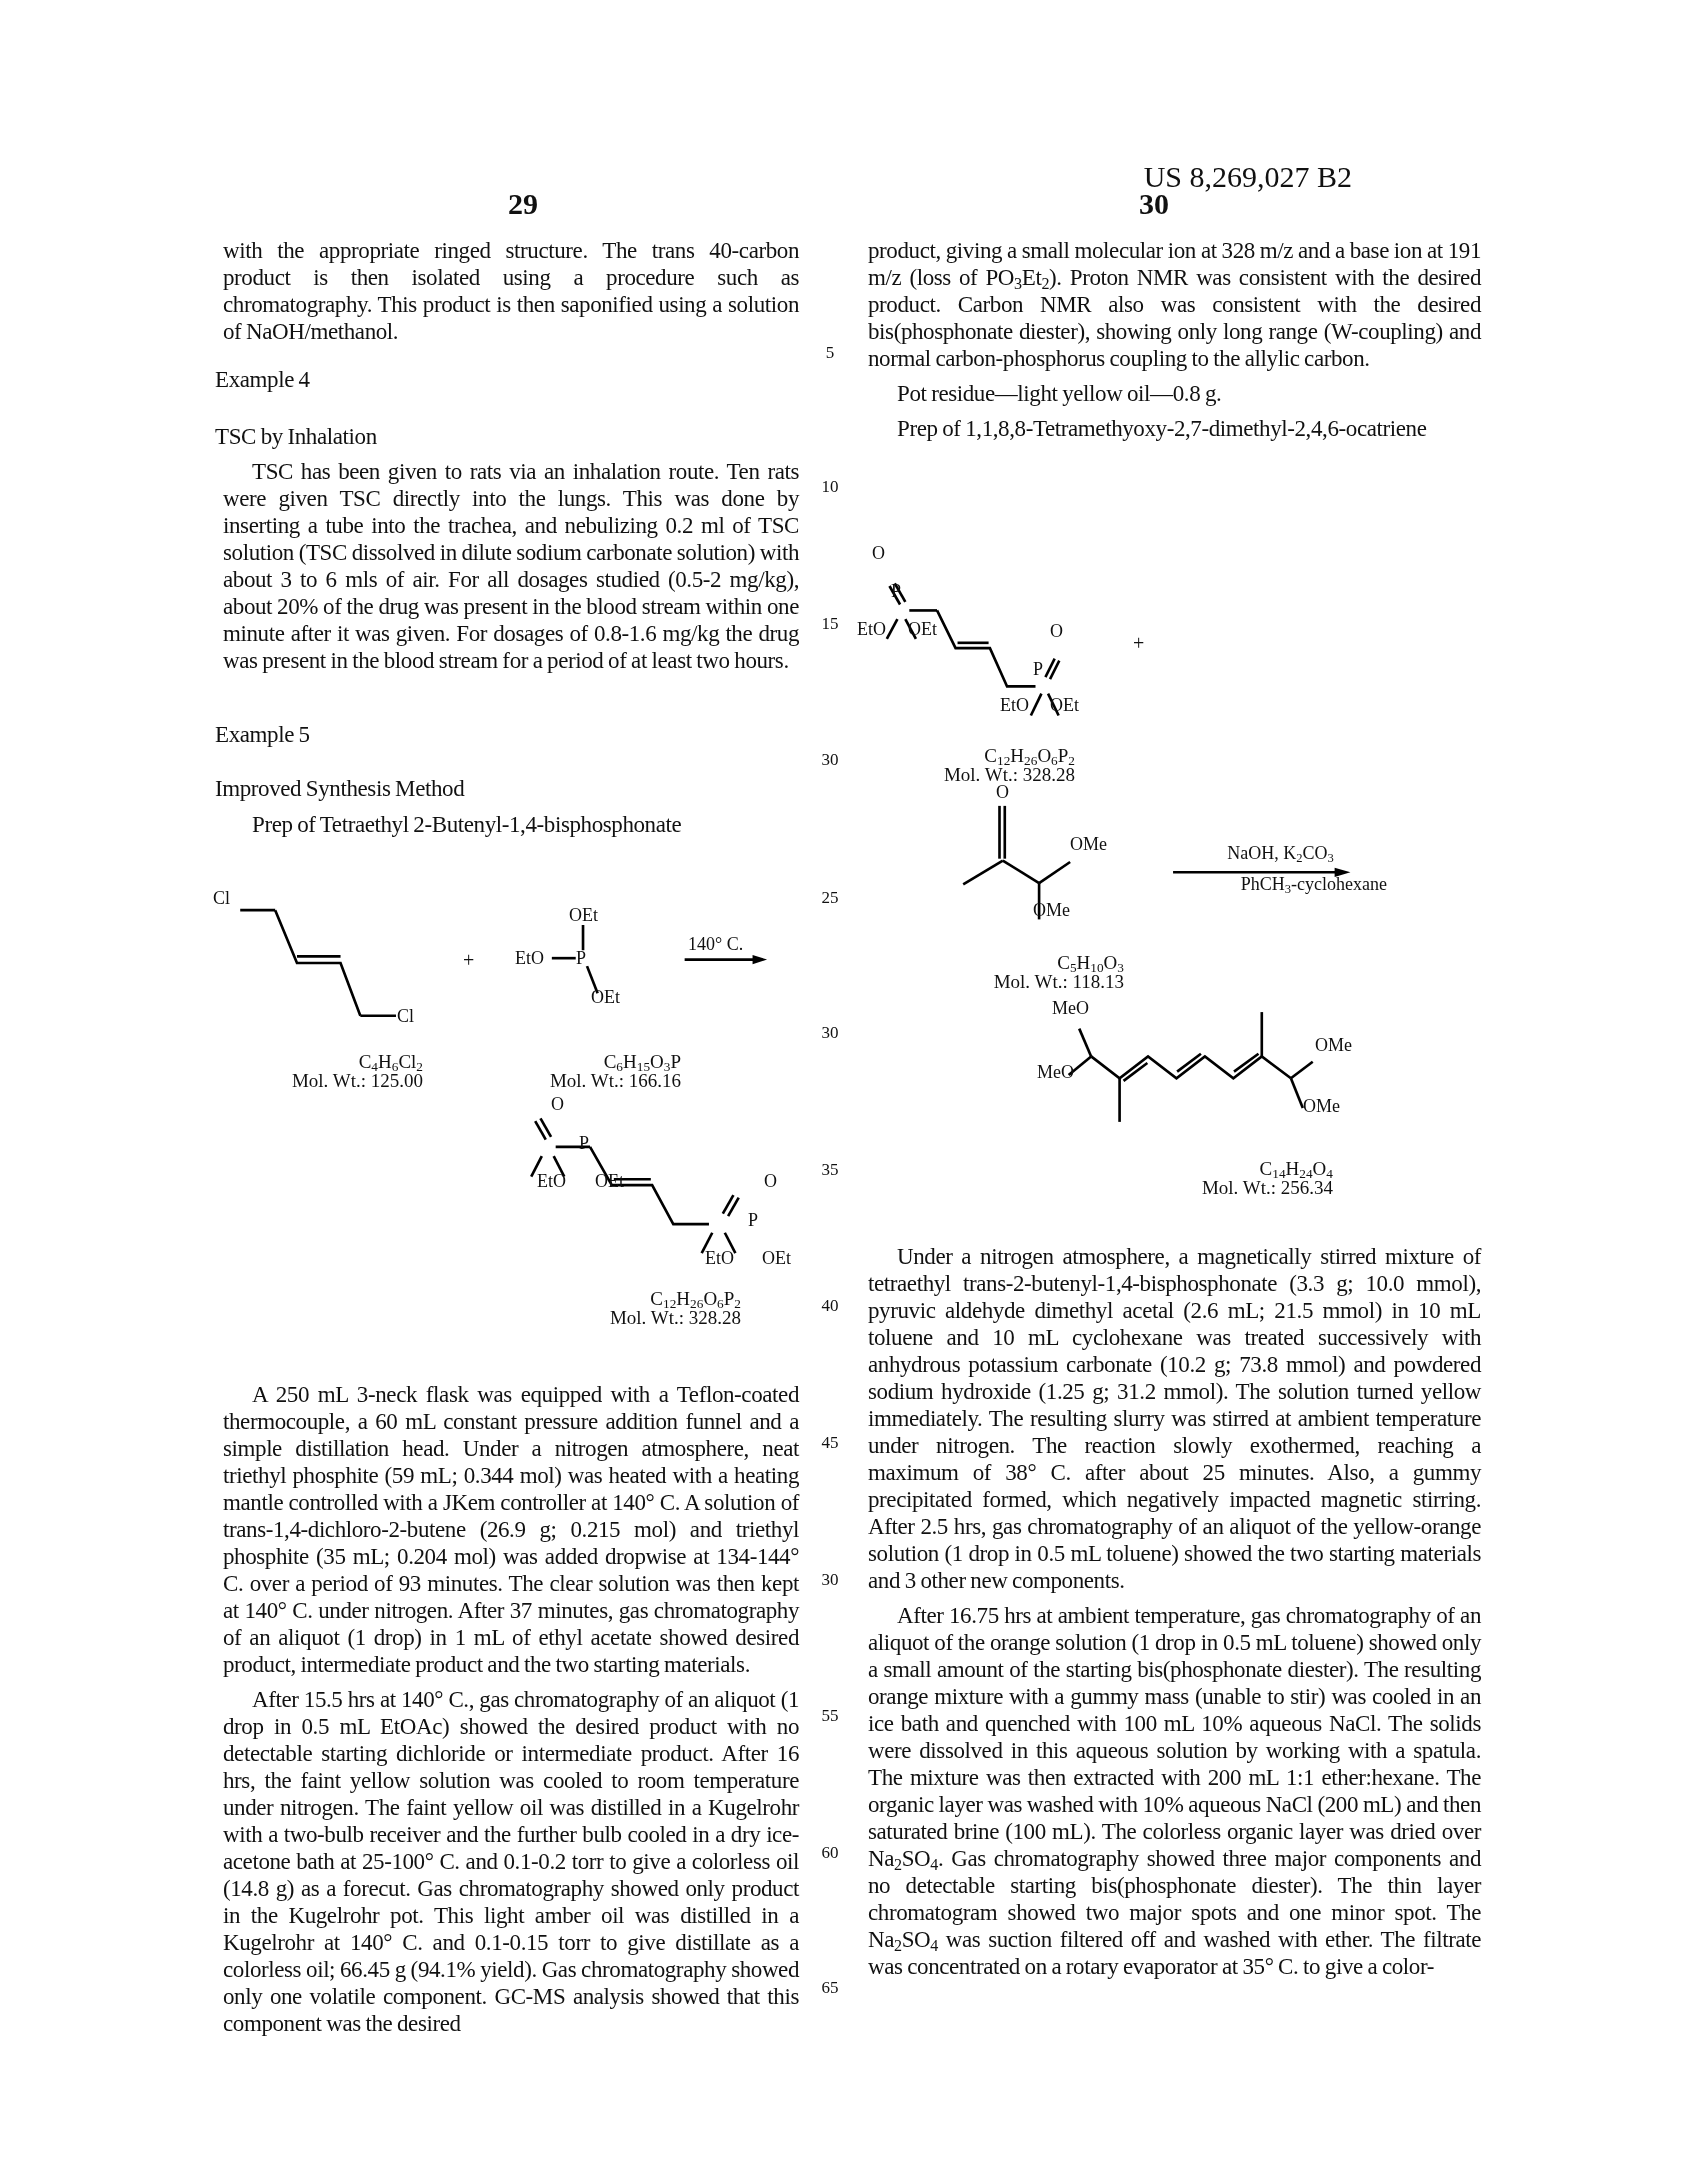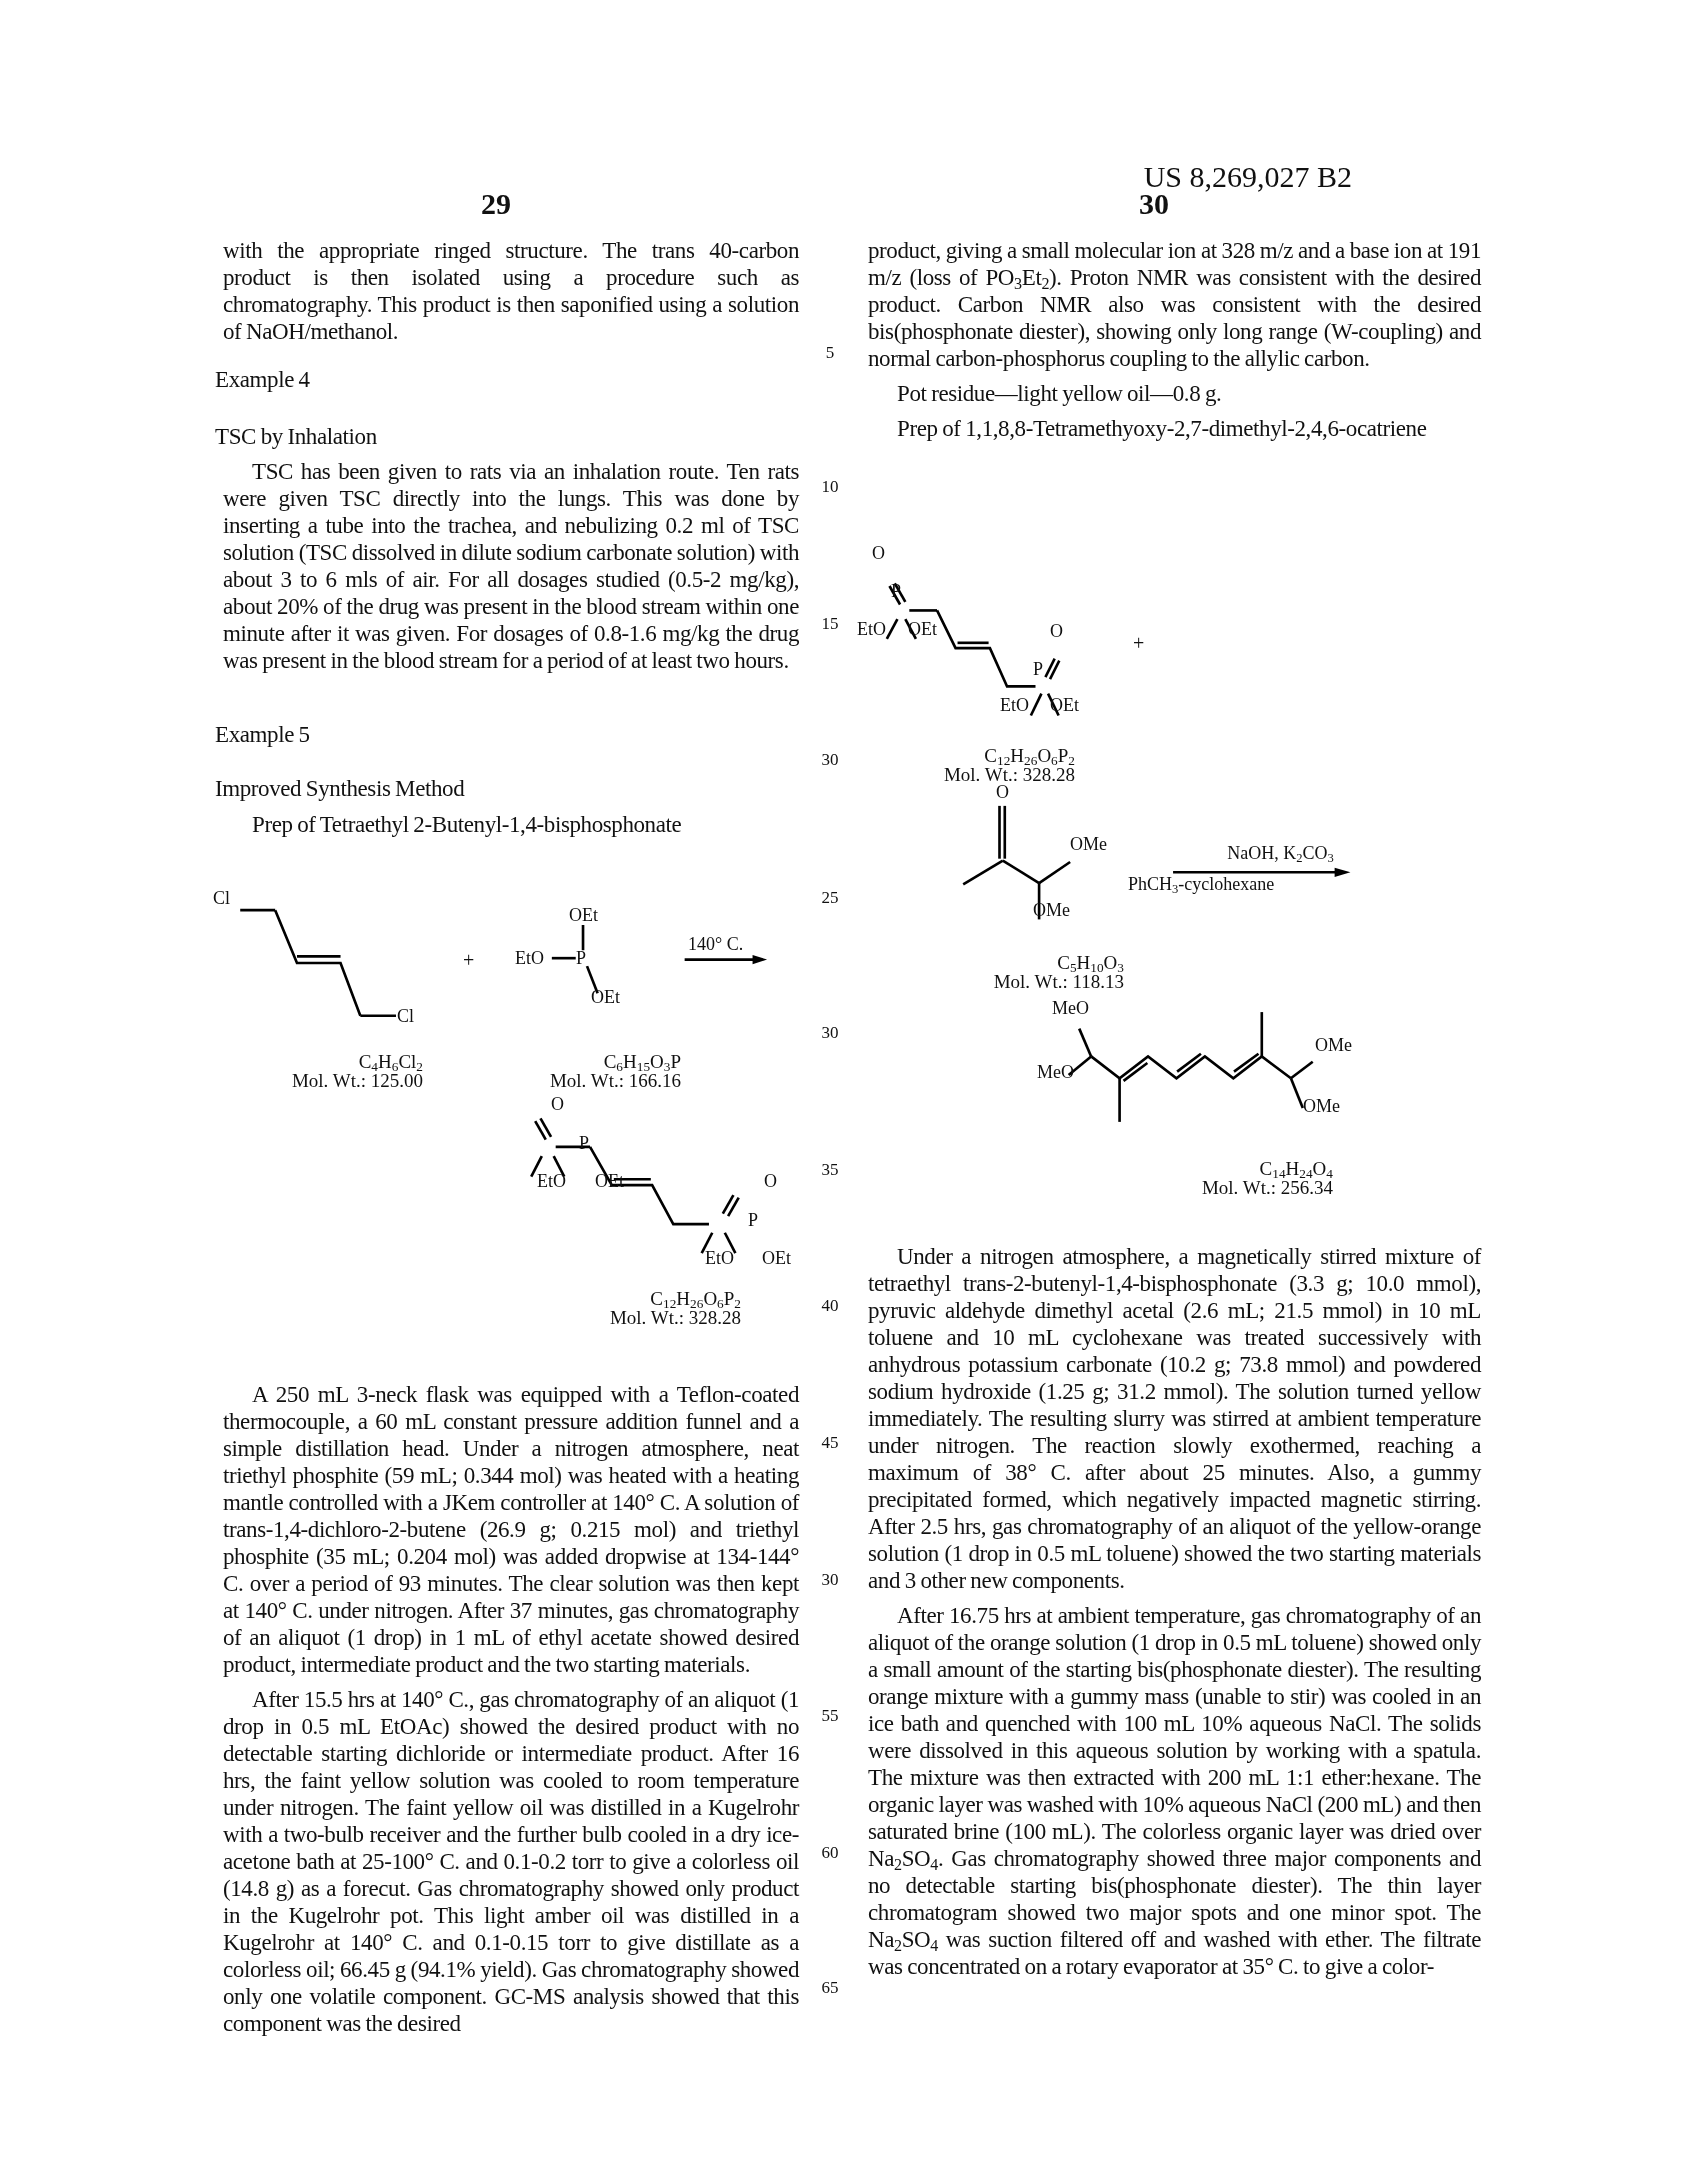--- a/index.html
+++ b/index.html
@@ -18,21 +18,21 @@
   .chem{position:absolute;font-size:18px;line-height:19px;}
   .chemlbl{position:absolute;font-size:19px;line-height:19px;text-align:right;}
   svg{position:absolute;overflow:visible;}
   svg line,svg polyline{stroke:#000;stroke-width:4;fill:none;}
   sub{font-size:70%;vertical-align:-0.25em;line-height:0;}
 </style>
 </head>
 <body>
 
 <div class="abs hdr">US 8,269,027 B2</div>
-<div class="abs pgno" style="left:430px;">29</div>
+<div class="abs pgno" style="left:457px;">29</div>
 <div class="abs pgno" style="left:1088px;">30</div>
 
 <div>
   <div class="lineno" style="top:343px">5</div>
   <div class="lineno" style="top:477px">10</div>
   <div class="lineno" style="top:614px">15</div>
   <div class="lineno" style="top:750px">30</div>
   <div class="lineno" style="top:888px">25</div>
   <div class="lineno" style="top:1023px">30</div>
   <div class="lineno" style="top:1160px">35</div>
@@ -176,21 +176,21 @@
     <span>Mol. Wt.: 118.13</span>
   </div>
 
   <div class="chem" style="left:1201px;top:844px;width:159px;text-align:center;">
     <span>NaOH, K</span><sub>2</sub><span>CO</span><sub>3</sub>
   </div>
   <svg style="left:1171px;top:867px;" width="198" height="13.2" viewBox="0 0 300 20">
     <line x1="3" y1="8" x2="258" y2="8"></line>
     <polygon points="248,1 272,8 248,15" fill="#000"></polygon>
   </svg>
-  <div class="chem" style="left:1128px;top:875px;width:179px;text-align:left;">
+  <div class="chem" style="left:1208px;top:875px;width:179px;text-align:right;">
     <span>PhCH</span><sub>3</sub><span>-cyclohexane</span>
   </div>
 
   <svg style="left:1025px;top:992px;" width="463" height="146" viewBox="0 0 700 220">
     <line x1="82" y1="55" x2="100" y2="97"></line>
     <line x1="66" y1="125" x2="100" y2="97"></line>
     <polyline points="100,97 143,130 186,97 229,130 272,97 315,130 358,97 402,130"></polyline>
     <line x1="149" y1="134" x2="185" y2="107"></line>
     <line x1="230" y1="120" x2="266" y2="93"></line>
     <line x1="316" y1="120" x2="353" y2="93"></line>

